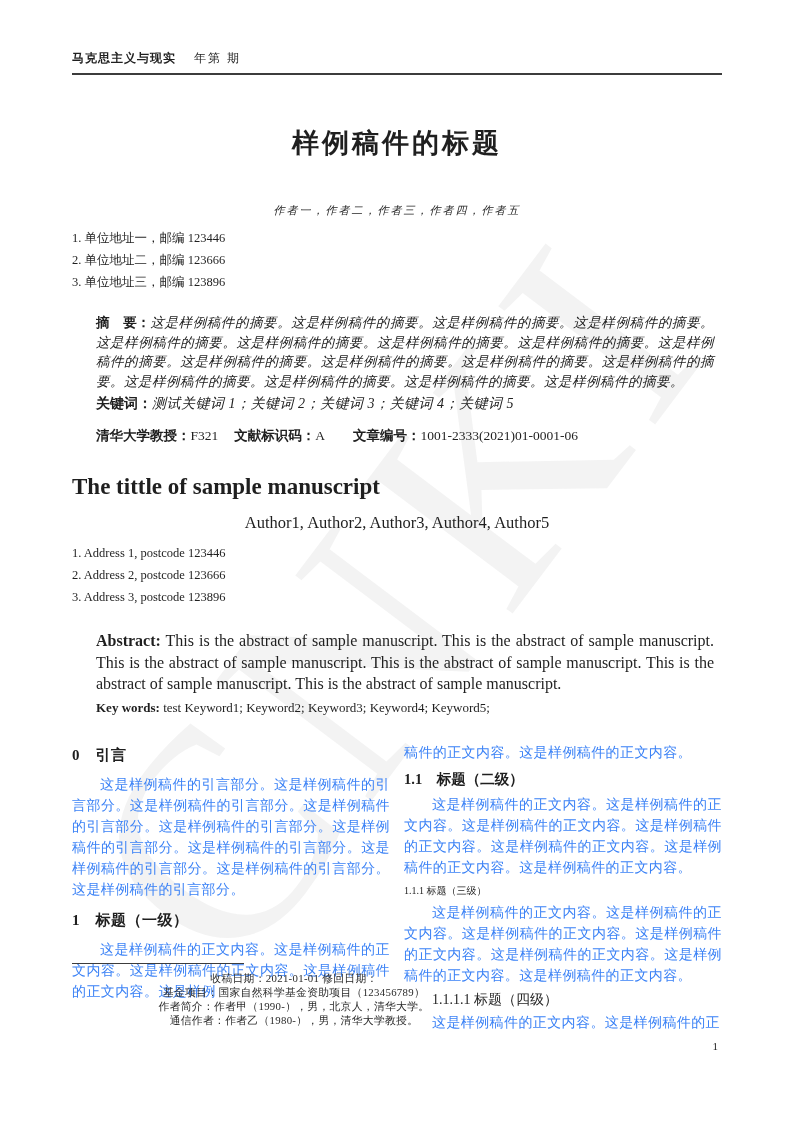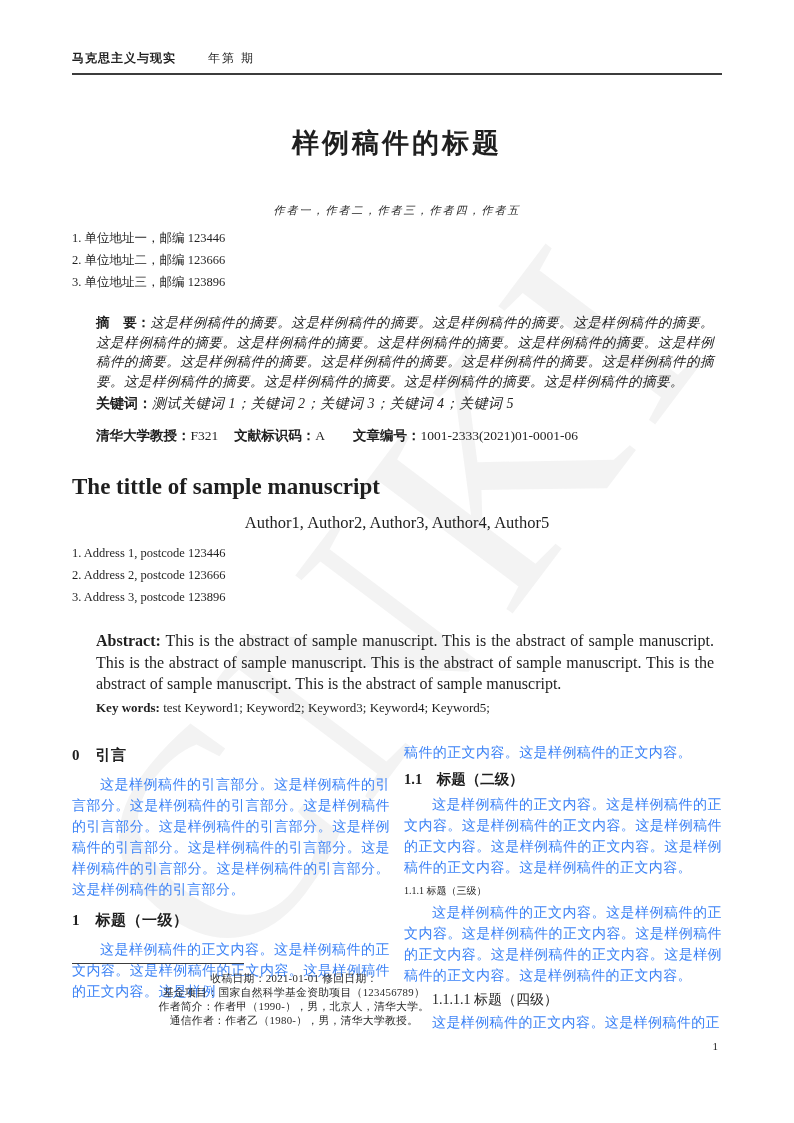--- a/index.html
+++ b/index.html
@@ -24,21 +24,21 @@
     color: rgba(70, 70, 70, 0.065);
     letter-spacing: 18px;
     white-space: nowrap;
     pointer-events: none;
     z-index: 0;
   }
   .content { position: absolute; left: 72px; top: 50px; width: 650px; z-index: 1; }
 
   
   .page-header {
-    display: flex; align-items: baseline; gap: 32px;
+    display: flex; align-items: baseline; gap: 18px;
     font-size: 12px; padding-bottom: 6px;
     border-bottom: 2px solid #3c3c3c;
     text-align: right;
   }
   .journal-name { font-weight: bold; letter-spacing: 1px; }
   .issue-info { letter-spacing: 2px; }
 
   
   .cn-title { margin-top: 50px; text-align: center; font-size: 27px; font-weight: bold; letter-spacing: 3px; }
   .cn-authors { margin-top: 42px; text-align: center; font-size: 11px; font-style: italic; letter-spacing: 2px; }

